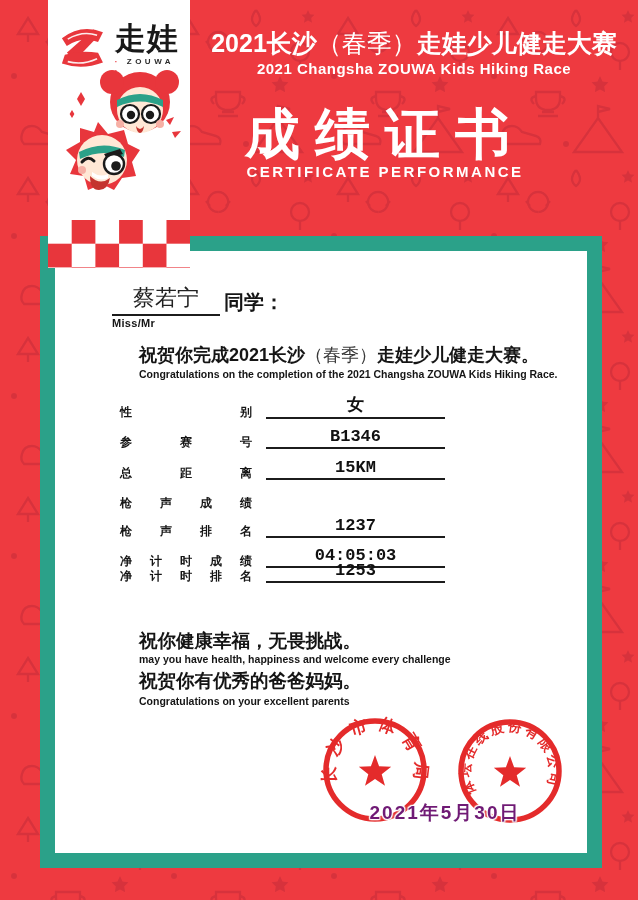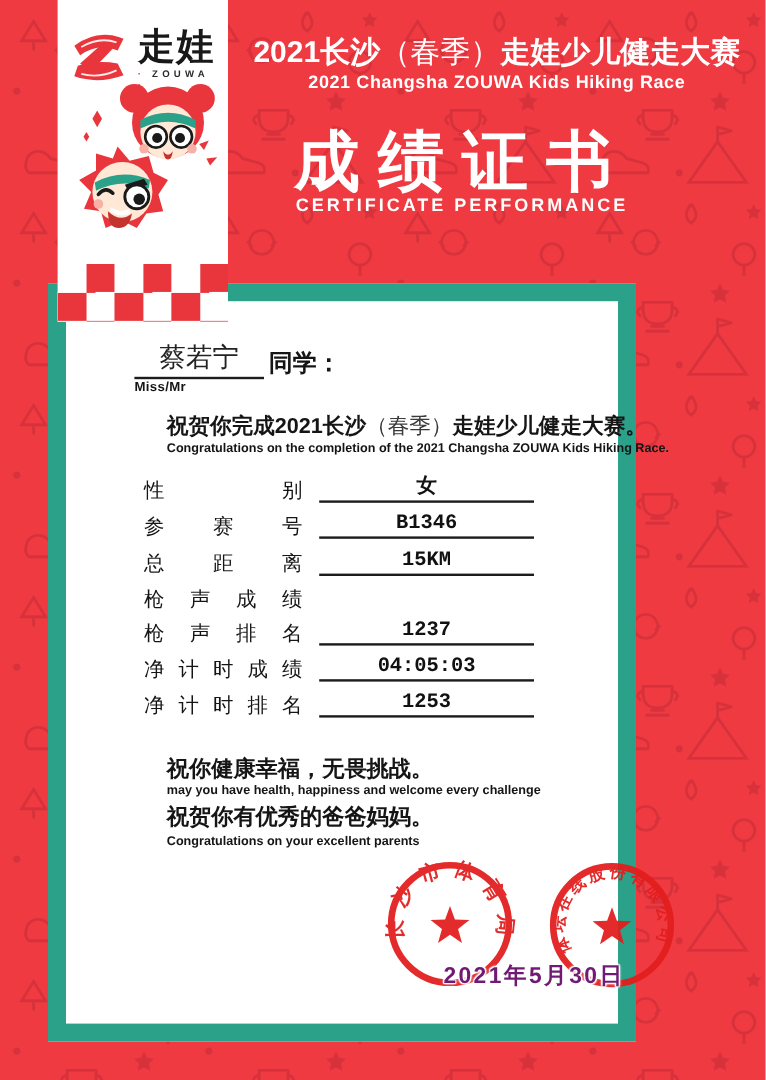--- a/index.html
+++ b/index.html
@@ -28,36 +28,36 @@
   .pix.l i.a{width:6px;height:6px;left:0;top:2px;}
   .pix.l i.b{width:9px;height:9px;left:4px;top:9px;}
   .pix.r i.a{width:6px;height:6px;right:0;top:2px;}
   .pix.r i.b{width:9px;height:9px;right:4px;top:9px;}
   .event-title-en{position:absolute;left:0;top:60px;width:448px;font-size:15px;font-weight:700;letter-spacing:0.5px;}
   .cert-title-wrap{position:absolute;left:132px;top:0;width:506px;text-align:center;z-index:2;color:#fff;}
   .cert-title-cn{position:absolute;left:0;top:98px;width:506px;font-size:55px;font-weight:900;letter-spacing:15px;white-space:nowrap;}
   .cert-title-en{position:absolute;left:0;top:163px;width:506px;font-size:15px;font-weight:800;letter-spacing:2.5px;}
 
   
-  .frame{position:absolute;left:40px;top:236px;width:490px;height:632px;box-sizing:border-box;
+  .frame{position:absolute;left:40px;top:236px;width:562px;height:632px;box-sizing:border-box;
          border:15px solid #2ba189;background:#fff;z-index:2;}
   .inner{position:relative;width:532px;height:602px;}
 
   .name-underline{position:absolute;left:57px;top:32px;width:108px;text-align:center;
       border-bottom:2px solid #1c1c1c;padding-bottom:1px;
       font-family:"Liberation Serif","DejaVu Serif",serif;font-size:22px;color:#222;}
   .salutation{position:absolute;left:169px;top:38px;font-size:20px;font-weight:900;}
   .name-hint{position:absolute;left:57px;top:66px;font-size:11px;font-weight:800;letter-spacing:0.3px;}
 
   .congrats-cn{position:absolute;left:84px;top:92px;font-size:18px;font-weight:900;white-space:nowrap;}
   .congrats-cn .season{font-weight:400;font-family:"Liberation Serif","DejaVu Serif",serif;color:#3a3a3a;}
   .congrats-en{position:absolute;left:84px;top:117px;font-size:10.5px;font-weight:800;}
 
   .row{position:absolute;left:65px;width:325px;height:24px;display:flex;align-items:flex-end;}
-  .f-label{width:132px;font-size:17px;font-weight:400;text-align:justify;text-align-last:justify;line-height:1.2;}
+  .f-label{width:132px;font-size:12px;font-weight:700;text-align:justify;text-align-last:justify;line-height:1.2;}
   .f-line{flex:1;margin-left:14px;border-bottom:2px solid #1c1c1c;text-align:center;
       font-family:"Liberation Mono","DejaVu Sans Mono",monospace;font-size:17px;font-weight:700;padding-bottom:1px;color:#111;}
 
   .wish-cn{position:absolute;left:84px;font-size:18.5px;font-weight:900;white-space:nowrap;}
   .wish-en{position:absolute;left:84px;font-size:10.5px;font-weight:800;}
 
   .stamp{position:absolute;width:110px;height:110px;z-index:4;opacity:0.94;}
   .stamp text{fill:#e31e1e;font-weight:700;font-family:"Liberation Sans",sans-serif;}
   .date{position:absolute;left:300px;top:549px;width:180px;text-align:center;z-index:5;
       font-size:19px;font-weight:900;letter-spacing:2px;color:#701a75;
@@ -196,21 +196,21 @@
         <span class="f-label">枪声成绩</span>
       </div>
       <div class="row" style="top:263px;">
         <span class="f-label">枪声排名</span>
         <span class="f-line">1237</span>
       </div>
       <div class="row" style="top:293px;">
         <span class="f-label">净计时成绩</span>
         <span class="f-line">04:05:03</span>
       </div>
-      <div class="row" style="top:323px;">
+      <div class="row" style="top:308px;">
         <span class="f-label">净计时排名</span>
         <span class="f-line">1253</span>
       </div>
 
       <div class="wish-cn" style="top:377px;">祝你健康幸福，无畏挑战。</div>
       <div class="wish-en" style="top:402px;">may you have health, happiness and welcome every challenge</div>
       <div class="wish-cn" style="top:417px;">祝贺你有优秀的爸爸妈妈。</div>
       <div class="wish-en" style="top:444px;">Congratulations on your excellent parents</div>
 
       <svg class="stamp" style="left:265px;top:464px;" viewBox="0 0 110 110">

